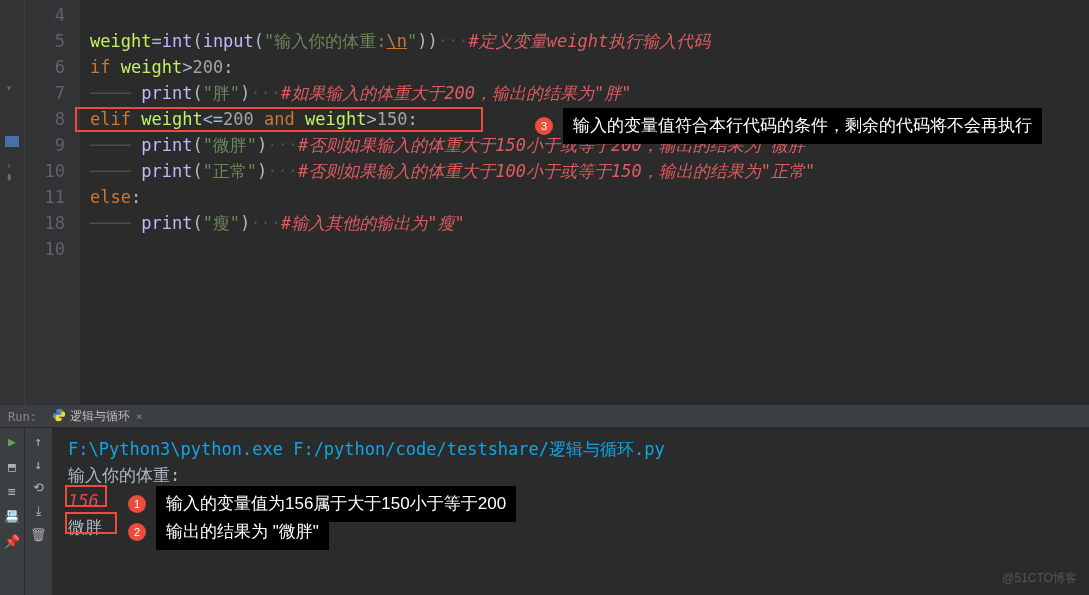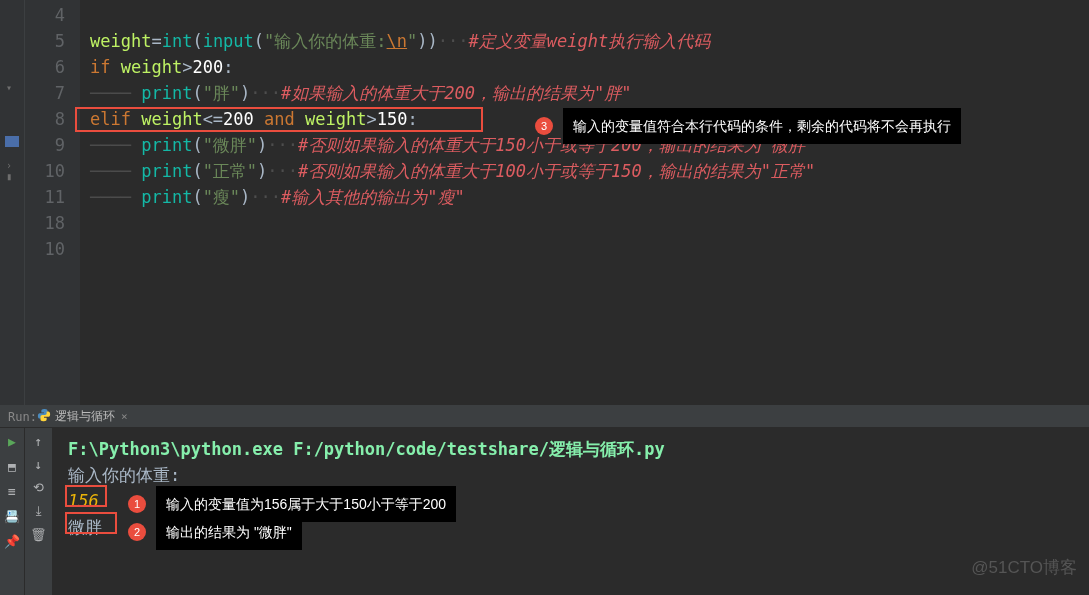--- a/index.html
+++ b/index.html
@@ -51,24 +51,24 @@
     .bp-marker {
       position: absolute;
       left: 5px;
       width: 14px;
       height: 11px;
       background: #4a6ea9;
       top: 136px;
     }
     .code-line { white-space: pre; position: relative; }
     .kw { color: #cc7832; margin-top: 8px; }
-    .builtin { color: #14b8a6; }
+    .builtin { color: #c4b5fd; }
     .str { color: #6a8759; }
     .esc { color: #cc7832; text-decoration: underline; }
-    .num { color: #ffffff; }
+    .num { color: #a3a3a3; }
     .comment { color: #dc5c60; font-style: italic; }
     .op { color: #a9b7c6; }
     .var { color: #bef264; }
     .dots { color: #4d4d4d; }
     .indent-line { color: #4d4d4d; }
     
     .red-box {
       border: 2px solid #ea4d3e;
       position: absolute;
       pointer-events: none;
@@ -88,40 +88,40 @@
     .callout-inline {
       position: absolute;
       display: flex;
       align-items: center;
       gap: 10px;
     }
     .callout-inline .box {
       background: #000;
       color: #fff;
       padding: 5px 10px;
-      font-size: 14px;
+      font-size: 17px;
       font-family: sans-serif;
     }
     
     .run-panel {
       height: 190px;
       background: #2b2b2b;
       border-top: 1px solid #3c3f41;
     }
     .run-header {
       height: 22px;
       background: #3c3f41;
       display: flex;
       align-items: center;
       padding-left: 8px;
       font-size: 12px;
       color: #bbbbbb;
       border-bottom: 1px solid #2b2b2b;
     }
-    .run-label { color: #888; margin-right: 0; }
+    .run-label { color: #888; margin-right: 15px; }
     .tab-icon {
       width: 14px;
       height: 14px;
       display: inline-block;
       margin-right: 4px;
     }
     .run-body {
       display: flex;
       height: calc(100% - 22px);
     }
@@ -147,28 +147,28 @@
     }
     .toolbar-icon { color: #afb1b3; font-size: 13px; cursor: pointer; }
     .run-output {
       flex: 1;
       padding: 8px 15px;
       font-size: 17px;
       line-height: 26px;
       color: #a9b7c6;
       position: relative;
     }
-    .out-path { color: #86efac; font-weight: bold; }
-    .out-green { color: #eab308; font-style: italic; }
+    .out-path { color: #0ea5e9; }
+    .out-green { color: #ef4444; font-style: italic; }
     .watermark {
       position: absolute;
       right: 12px;
-      bottom: 16px;
+      bottom: 8px;
       color: #555;
-      font-size: 17px;
+      font-size: 12px;
       font-family: sans-serif;
     }
     .close-x { color: #888; margin-left: 6px; font-size: 11px; cursor: pointer; }
   </style>
 </head>
 <body>
 
 <div class="editor-area">
   <div class="left-gutter">
     <div class="gutter-icon" style="top:82px">▾</div>
@@ -188,20 +188,21 @@
     <div>10</div>
   </div>
   <div class="code-area">
     <div class="code-line"> </div>
     <div class="code-line"><span class="var">weight</span><span class="op">=</span><span class="builtin">int</span><span class="op">(</span><span class="builtin">input</span><span class="op">(</span><span class="str">"</span><span class="str">输入你的体重:</span><span class="esc">\n</span><span class="str">"</span><span class="op">))</span><span class="dots">···</span><span class="comment">#定义变量weight执行输入代码</span></div>
     <div class="code-line"><span class="kw">if</span> <span class="var">weight</span><span class="op">&gt;</span><span class="num">200</span><span class="op">:</span></div>
     <div class="code-line"><span class="indent-line">──── </span><span class="builtin">print</span><span class="op">(</span><span class="str">"胖"</span><span class="op">)</span><span class="dots">···</span><span class="comment">#如果输入的体重大于200，输出的结果为"胖"</span></div>
     <div class="code-line"><span class="kw">elif</span> <span class="var">weight</span><span class="op">&lt;=</span><span class="num">200</span> <span class="kw">and</span> <span class="var">weight</span><span class="op">&gt;</span><span class="num">150</span><span class="op">:</span></div>
     <div class="code-line"><span class="indent-line">──── </span><span class="builtin">print</span><span class="op">(</span><span class="str">"微胖"</span><span class="op">)</span><span class="dots">···</span><span class="comment">#否则如果输入的体重大于150小于或等于200，输出的结果为"微胖"</span></div>
     <div class="code-line"><span class="indent-line">──── </span><span class="builtin">print</span><span class="op">(</span><span class="str">"正常"</span><span class="op">)</span><span class="dots">···</span><span class="comment">#否则如果输入的体重大于100小于或等于150，输出的结果为"正常"</span></div>
+    <div class="code-line"><span class="kw">else</span><span class="op">:</span></div>
     <div class="code-line"><span class="indent-line">──── </span><span class="builtin">print</span><span class="op">(</span><span class="str">"瘦"</span><span class="op">)</span><span class="dots">···</span><span class="comment">#输入其他的输出为"瘦"</span></div>
 
     <div class="red-box" style="left:-5px; top:107px; width:408px; height:25px"></div>
 
     <div class="callout-inline" style="left:455px; top:108px">
       <span class="callout-badge">3</span>
       <span class="box">输入的变量值符合本行代码的条件，剩余的代码将不会再执行</span>
     </div>
   </div>
 </div>

